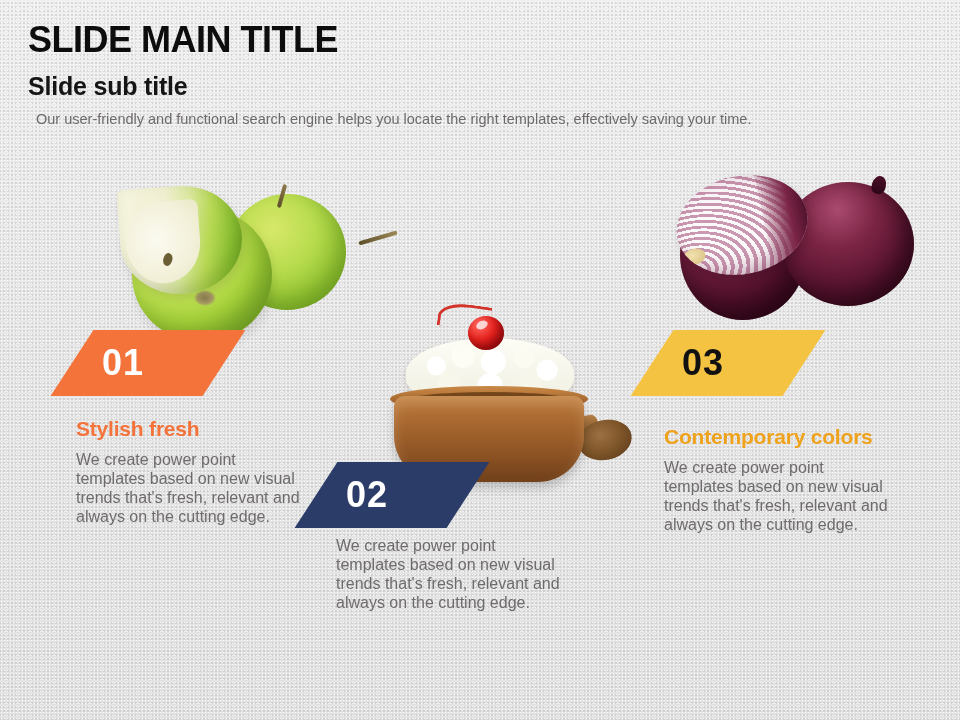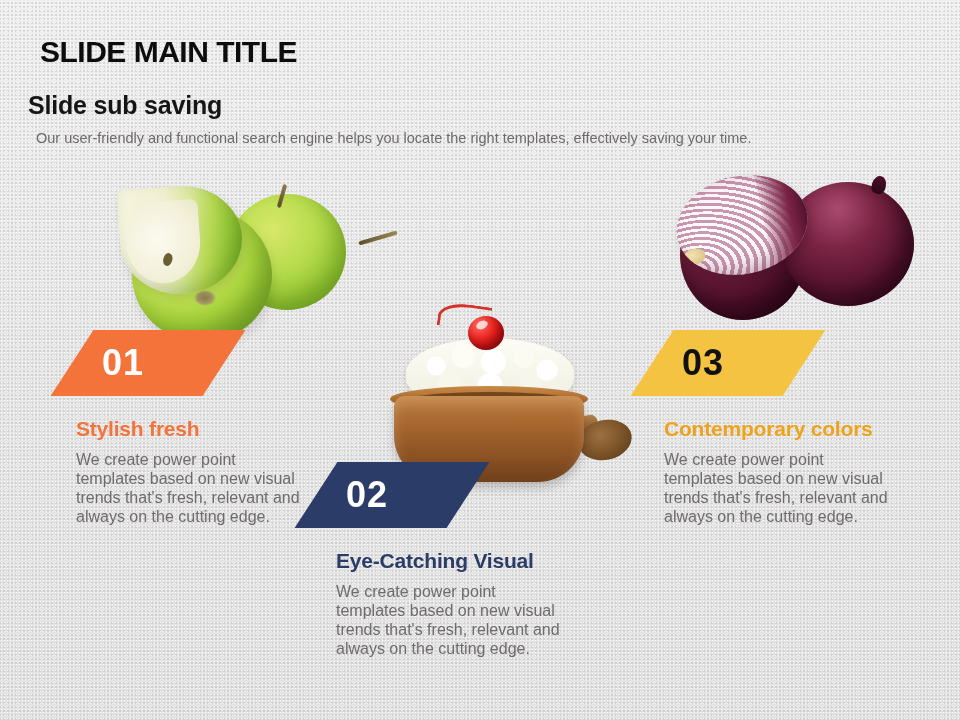--- a/index.html
+++ b/index.html
@@ -20,21 +20,21 @@
     background-size:3px 3px, 4px 4px, 100% 100%;
     background-position:0 0, 2px 1px, 0 0;
   }
 
   
   .corner-wrap{position:absolute;left:0;top:0;width:200px;height:150px;overflow:hidden;}
 
   
   .hdr{position:absolute;left:28px;top:14px;width:900px;}
   .hdr h1{
-    margin:12px;font-size:30px;line-height:52px;font-weight:bold;
+    margin:0;font-size:36px;line-height:52px;font-weight:bold;
     color:#0d0d0d;letter-spacing:-.5px;
   }
   .hdr h2{
     margin:5px 0 0 0;font-size:25px;line-height:30px;font-weight:bold;
     color:#151515;letter-spacing:-.2px;
   }
   .hdr p{
     margin:8px 0 0 8px;font-size:14.5px;line-height:21px;color:#6e6a6c;
     max-width:862px;
   }
@@ -201,37 +201,37 @@
   #card2{left:292px;top:462px;width:300px;}
   #card2 .ribbon{width:152px;margin-left:24px;background:#2b3c68;}
   #card2 .ribbon .num{color:#ffffff;padding-left:30px;}
   #card2 h3{color:#2b3c68;margin-top:20px;margin-left:44px;}
   #card2 p{margin-left:44px;}
 
   
   #card3{left:628px;top:330px;width:300px;}
   #card3 .ribbon{width:152px;margin-left:24px;background:#f5c342;}
   #card3 .ribbon .num{color:#111111;padding-left:30px;}
-  #card3 h3{color:#efa21c;margin-top:20px;margin-left:36px;}
+  #card3 h3{color:#efa21c;margin-top:28px;margin-left:36px;}
   #card3 p{margin-left:36px;}
 </style>
 </head>
 <body>
 
 <div id="slide">
 
   <div class="corner-wrap">
     
     
     
   </div>
 
   <div class="hdr">
     <h1>SLIDE MAIN TITLE</h1>
-    <h2>Slide sub saving</h2>
+    <h2>Slide sub title</h2>
     <p>Our user-friendly and functional search engine helps you locate the right templates, effectively saving your time.</p>
   </div>
 
   <div class="photo" id="apples">
     <div class="ap ap-back"></div>
     <div class="ap-stem" id="stem1"></div>
     <div class="ap ap-front">
       <div class="ap-core"></div>
     </div>
     <div class="ap-half">
@@ -270,21 +270,20 @@
       <div class="num">01</div>
     </div>
     <h3>Stylish fresh</h3>
     <p>We create power point templates based on new visual trends that's fresh, relevant and always on the cutting edge.</p>
   </div>
 
   <div class="card" id="card2">
     <div class="ribbon">
       <div class="num">02</div>
     </div>
-    <h3>Eye-Catching Visual</h3>
     <p>We create power point templates based on new visual trends that's fresh, relevant and always on the cutting edge.</p>
   </div>
 
   <div class="card" id="card3">
     <div class="ribbon">
       <div class="num">03</div>
     </div>
     <h3>Contemporary colors</h3>
     <p>We create power point templates based on new visual trends that's fresh, relevant and always on the cutting edge.</p>
   </div>

